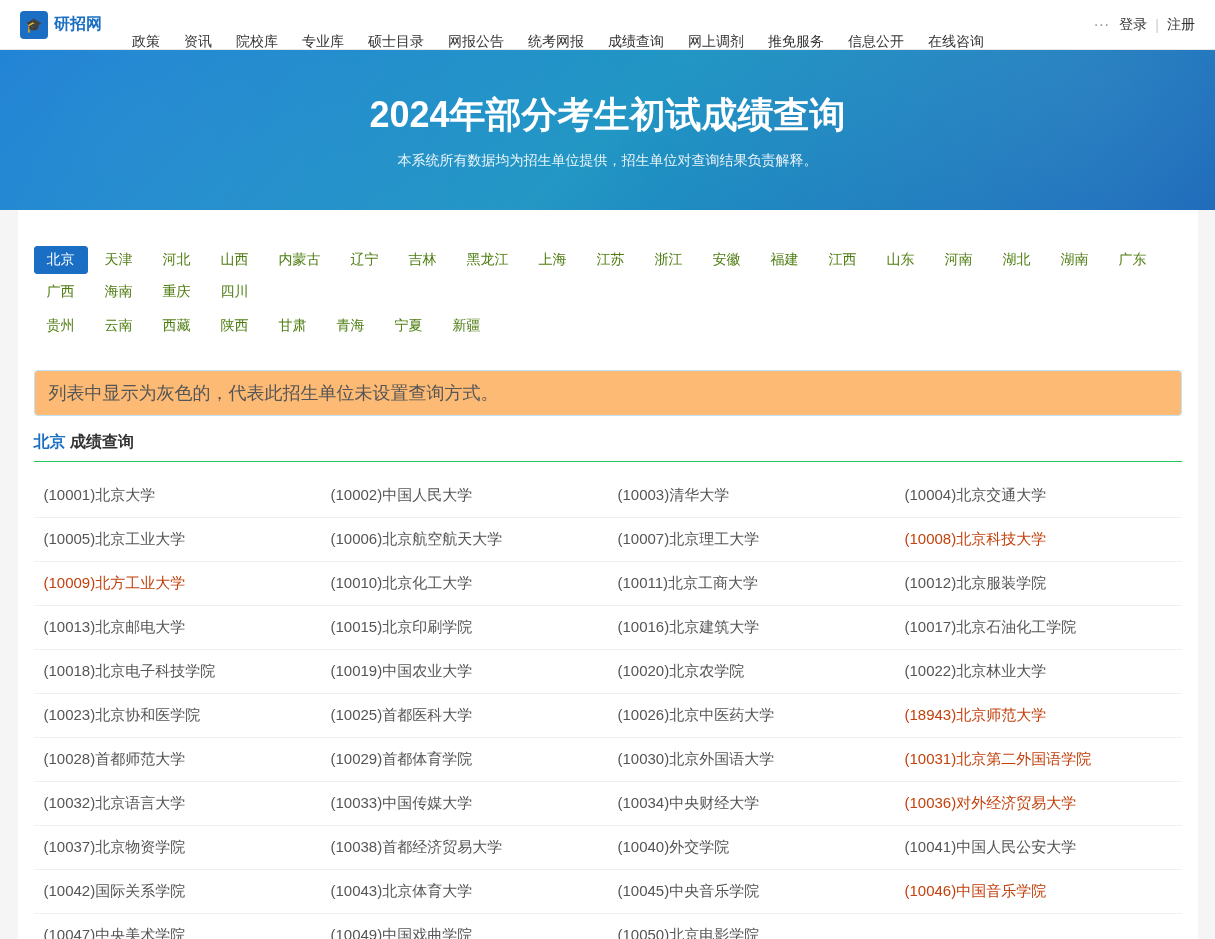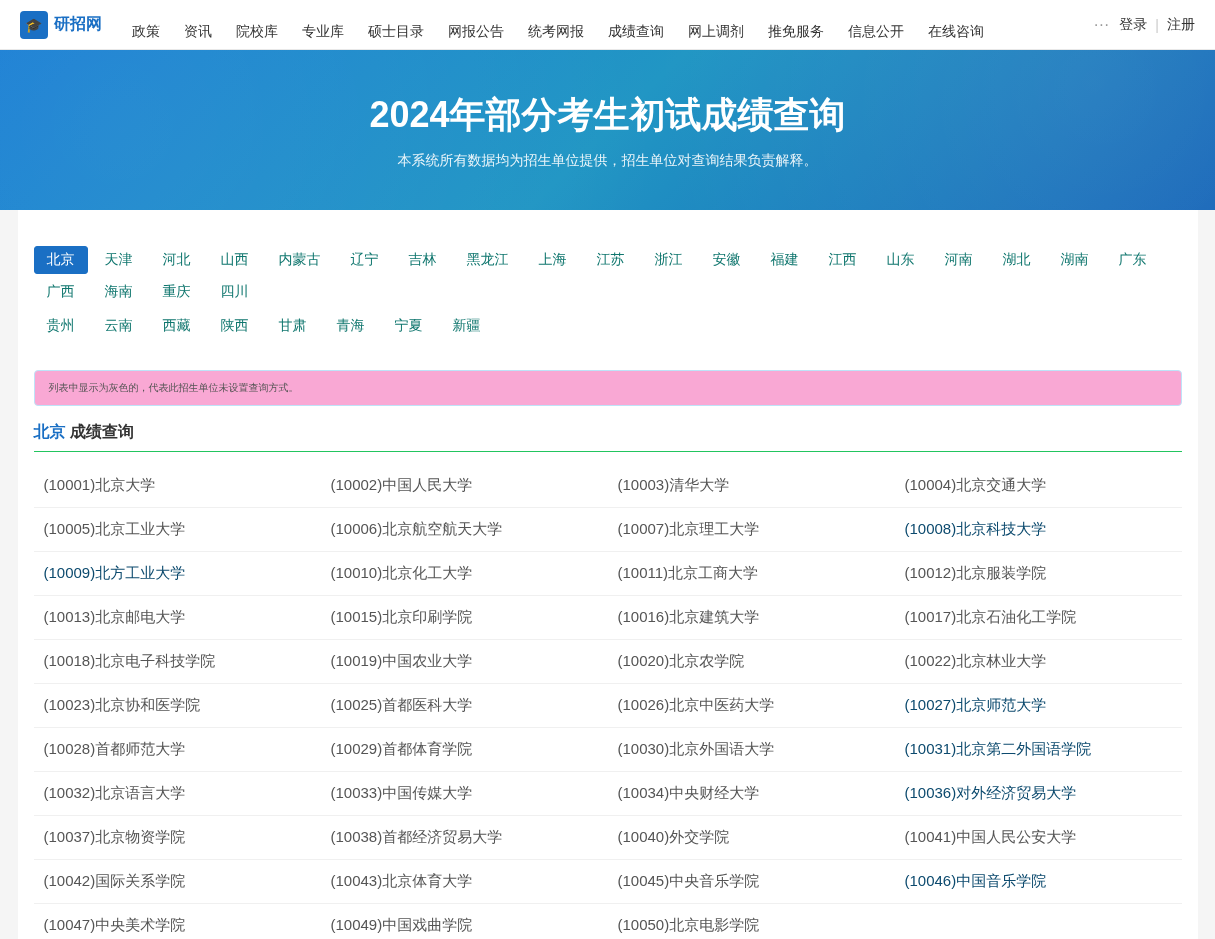--- a/index.html
+++ b/index.html
@@ -36,21 +36,21 @@
     }
     .navbar-nav {
       display: flex;
       align-items: center;
       flex: 1;
       gap: 4px;
     }
     .navbar-nav a {
       text-decoration: none;
       color: #333;
-      padding: 6px 10px;
+      padding: 16px 10px;
       height: 50px;
       line-height: 50px;
       font-size: 14px;
       white-space: nowrap;
     }
     .navbar-more {
       color: #999;
       padding: 0 10px;
       font-size: 16px;
       line-height: 50px;
@@ -116,37 +116,37 @@
       display: flex;
       flex-wrap: wrap;
       gap: 4px;
       margin-bottom: 6px;
     }
     .region-tab {
       padding: 4px 12px;
       border-radius: 3px;
       cursor: pointer;
       font-size: 14px;
-      color: #0f766e;
+      color: #4d7c0f;
       text-decoration: none;
       border: 1px solid transparent;
     }
     .region-tab.active {
       background: #1a6fc4;
       color: #fff;
       border-color: #1a6fc4;
     }
 
     
     .notice-box {
-      background: #f9a8d4;
+      background: #fdba74;
       border: 1px solid #bee3f8;
       border-radius: 4px;
       padding: 10px 14px;
-      font-size: 10px;
+      font-size: 18px;
       color: #555;
       margin: 14px 0 16px;
     }
 
     
     .section-title {
       font-size: 16px;
       font-weight: bold;
       margin-bottom: 12px;
       padding-bottom: 8px;
@@ -165,21 +165,21 @@
       grid-template-columns: repeat(4, 1fr);
       border-bottom: 1px solid #f0f0f0;
     }
     .uni-cell {
       padding: 12px 10px;
       font-size: 15px;
       color: #555;
       cursor: default;
     }
     .uni-cell.clickable {
-      color: #0c4a6e;
+      color: #c2410c;
       cursor: pointer;
       text-decoration: none;
     }
   </style>
 </head>
 <body>
 
 <nav class="navbar">
   <div class="navbar-logo">
     <span class="logo-icon">🎓</span>
@@ -286,21 +286,21 @@
       <div class="uni-row">
         <span class="uni-cell">(10018)北京电子科技学院</span>
         <span class="uni-cell">(10019)中国农业大学</span>
         <span class="uni-cell">(10020)北京农学院</span>
         <span class="uni-cell">(10022)北京林业大学</span>
       </div>
       <div class="uni-row">
         <span class="uni-cell">(10023)北京协和医学院</span>
         <span class="uni-cell">(10025)首都医科大学</span>
         <span class="uni-cell">(10026)北京中医药大学</span>
-        <span class="uni-cell clickable">(10027)北京师范大学</span>
+        <span class="uni-cell clickable">(18943)北京师范大学</span>
       </div>
       <div class="uni-row">
         <span class="uni-cell">(10028)首都师范大学</span>
         <span class="uni-cell">(10029)首都体育学院</span>
         <span class="uni-cell">(10030)北京外国语大学</span>
         <span class="uni-cell clickable">(10031)北京第二外国语学院</span>
       </div>
       <div class="uni-row">
         <span class="uni-cell">(10032)北京语言大学</span>
         <span class="uni-cell">(10033)中国传媒大学</span>

